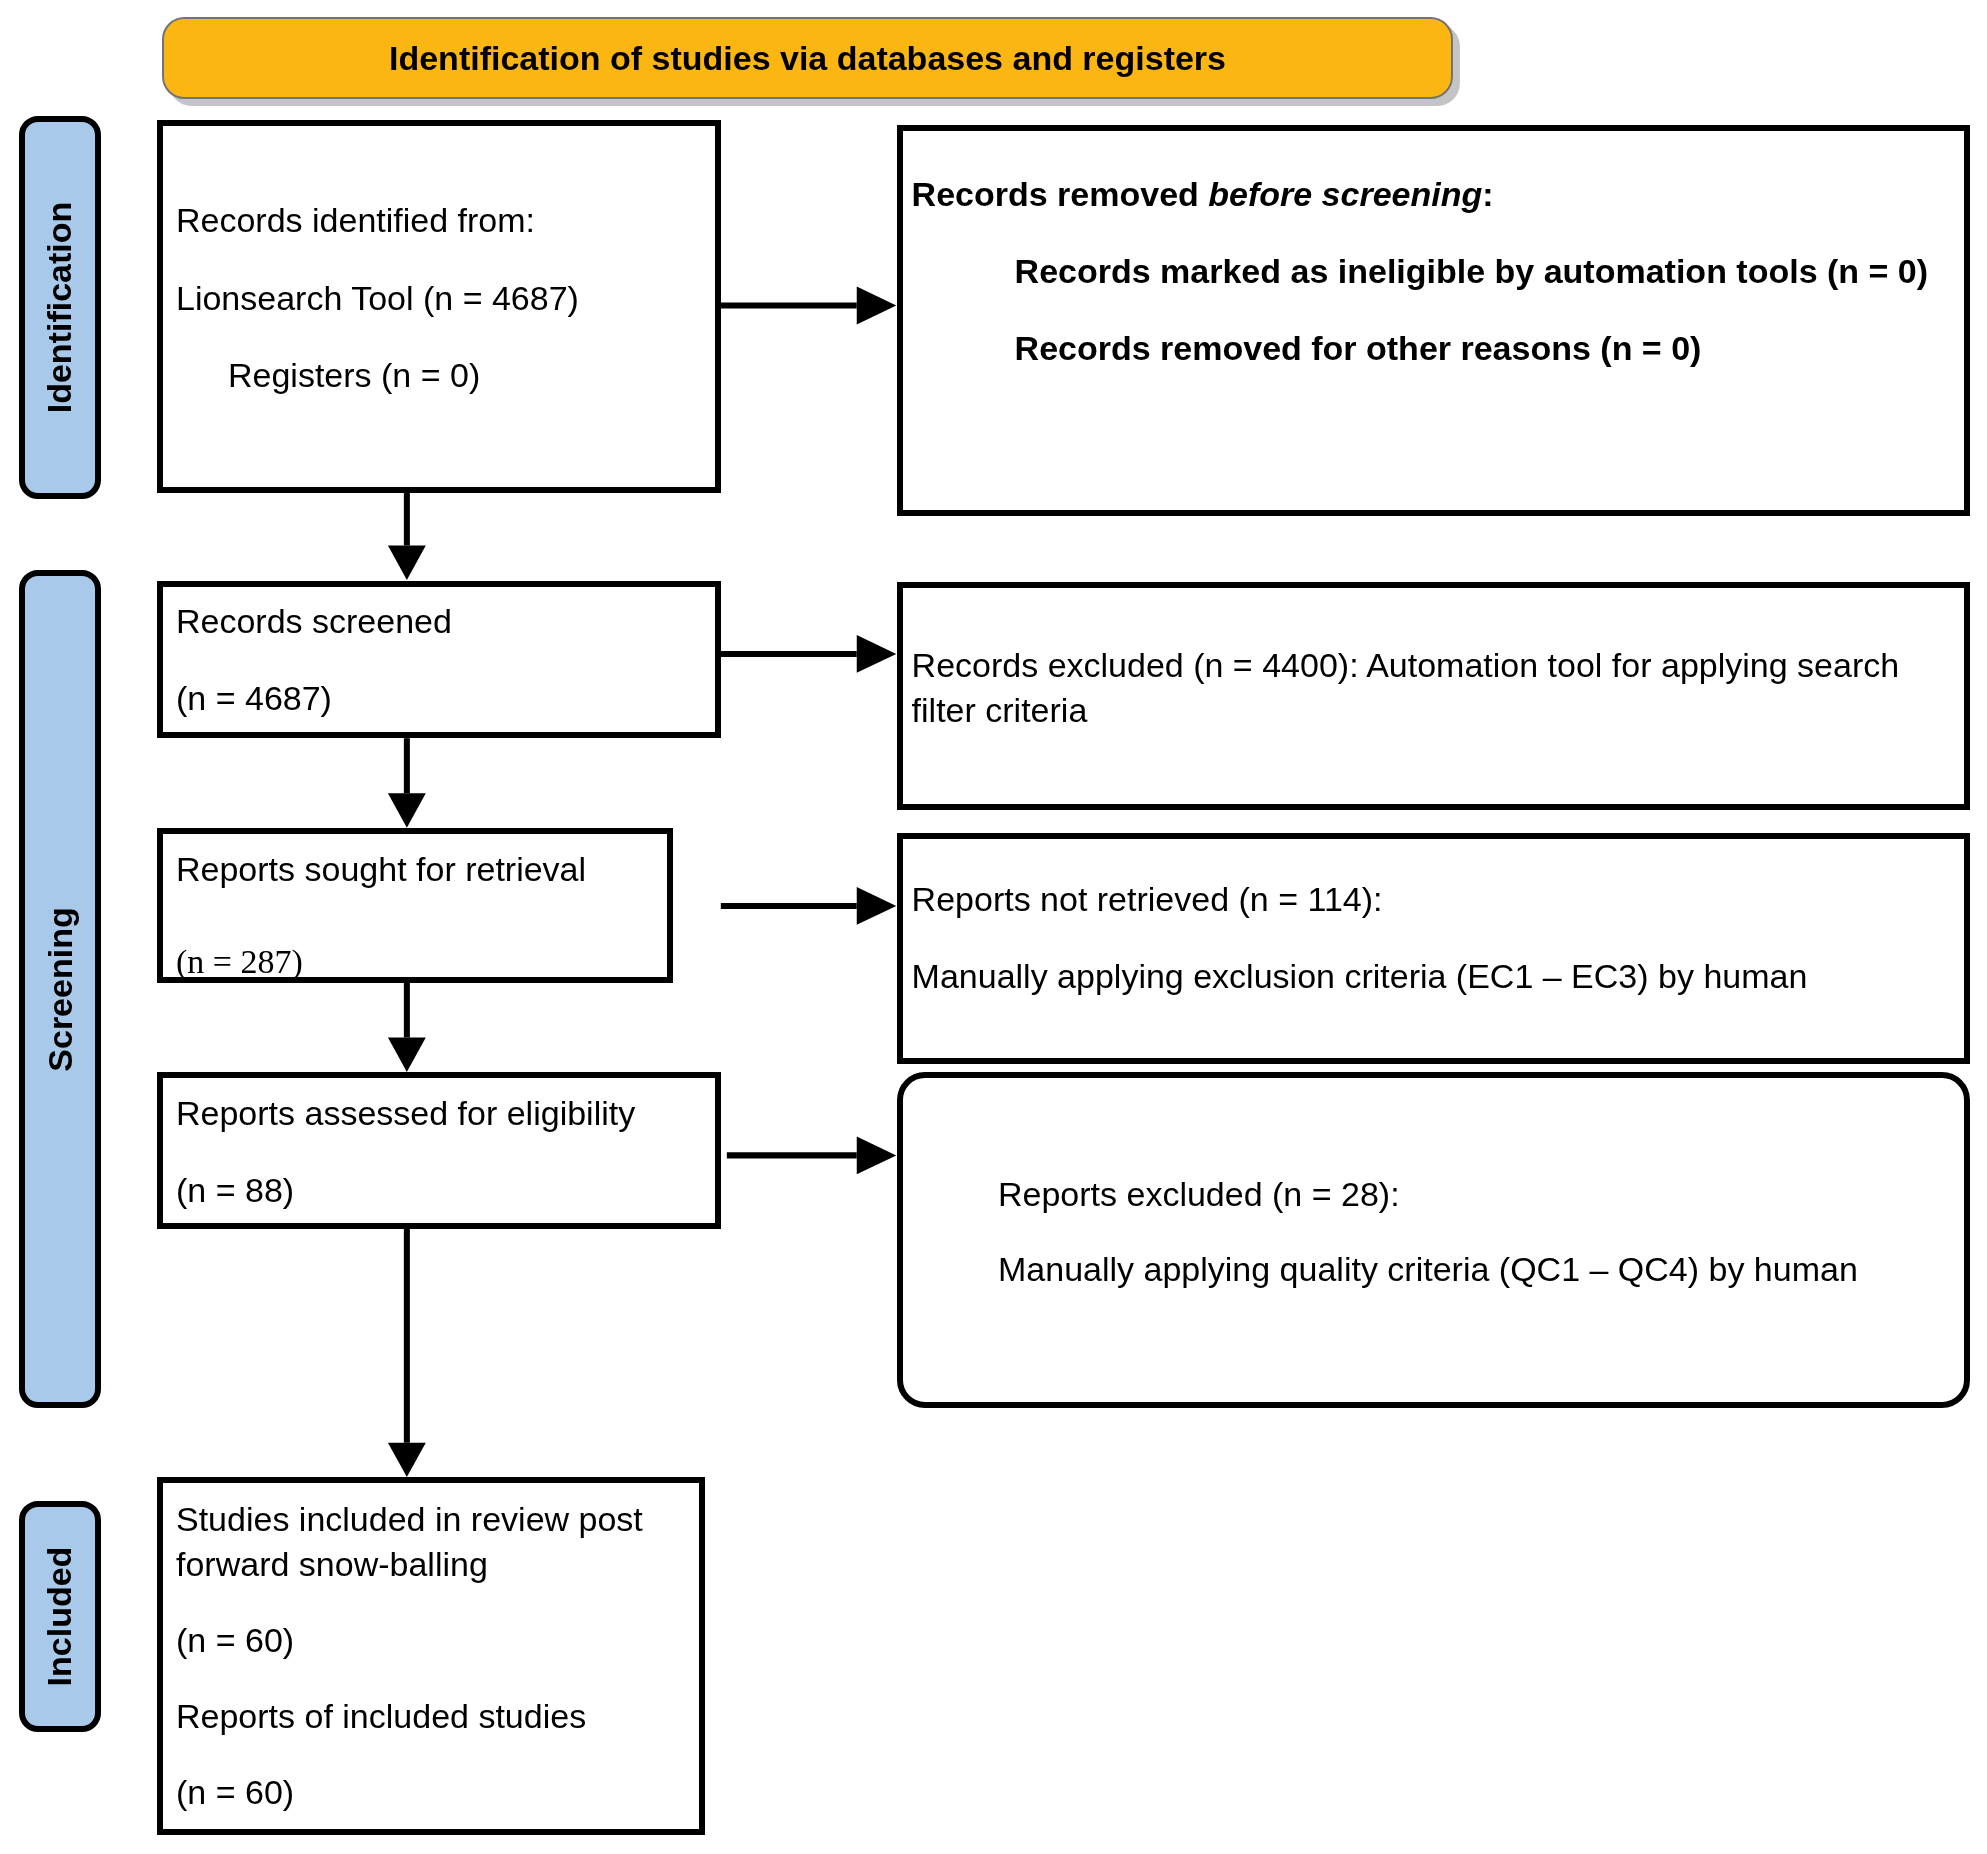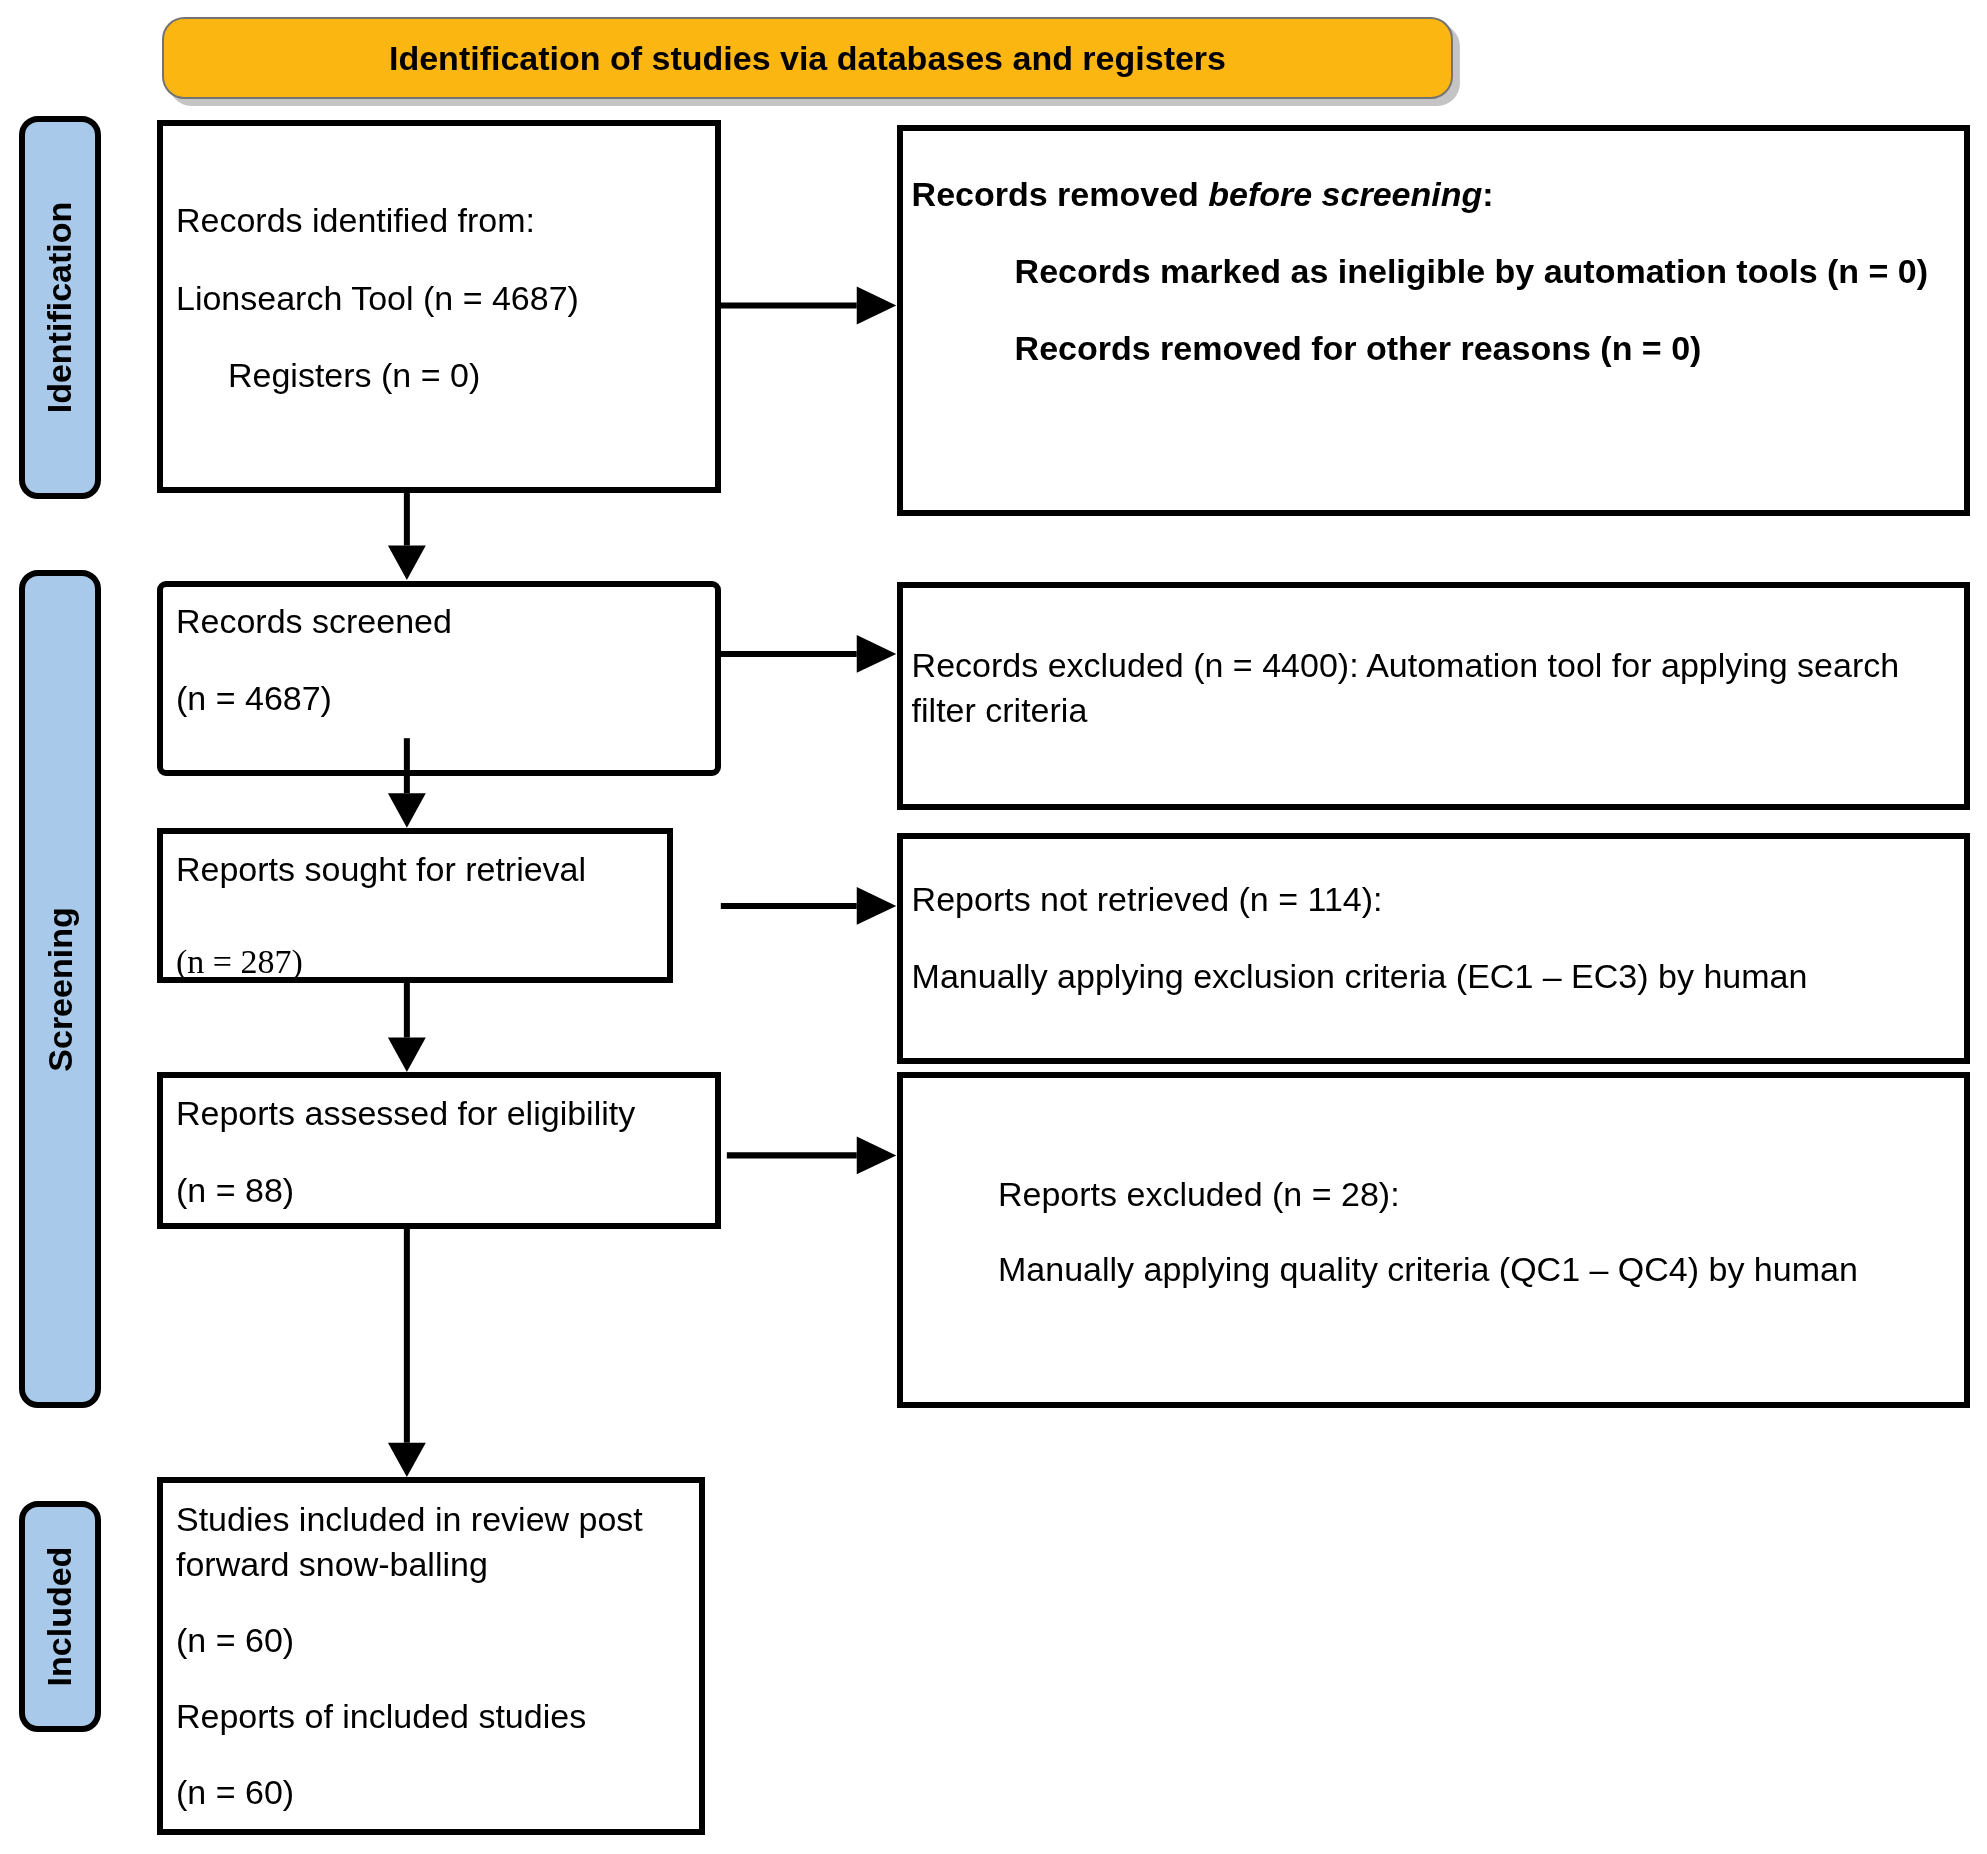--- a/index.html
+++ b/index.html
@@ -34,21 +34,21 @@
     position:absolute;background:#fff;border:6px solid #000;
     box-sizing:border-box;font-size:34px;line-height:41px;
   }
   .fbox p{margin:0;padding:0;}
 
   
   #box-records-identified{left:157px;top:120px;width:564px;height:373px;padding:74px 10.3px 0 13px;}
   #box-records-identified .l2{margin-top:37px;}
   #box-records-identified .l3{margin-top:36px;padding-left:52px;}
 
-  #box-records-screened{left:157px;top:581px;width:564px;height:195px;padding:13.8px 10.3px 0 13px;border-radius:9px;}
+  #box-records-screened{left:157px;top:581px;width:564px;height:157px;padding:13.8px 10.3px 0 13px;}
   #box-records-screened .l2{margin-top:36px;}
 
   #box-reports-sought{left:157px;top:828px;width:516px;height:155px;padding:14.6px 10.3px 0 13px;}
   #box-reports-sought .l2{margin-top:51px;font-family:Liberation Serif, serif;}
 
   #box-reports-assessed{left:157px;top:1072px;width:564px;height:157px;padding:14.6px 10.3px 0 13px;}
   #box-reports-assessed .l2{margin-top:36px;}
 
   #box-studies-included{left:157px;top:1477px;width:548px;height:358px;padding:13.8px 6.9px 0 13px;line-height:45px;}
   #box-studies-included p{margin-top:31px;}
@@ -59,21 +59,21 @@
   #box-records-removed{top:125px;height:391px;padding:43px 8.6px 0 8.6px;font-weight:bold;}
   #box-records-removed .item{margin-top:36px;padding-left:103px;}
   #box-records-removed .italic{font-style:italic;}
 
   #box-records-excluded{top:582px;height:228px;padding:55px 37px 0 8.6px;}
   #box-records-excluded p{line-height:45px;max-width:1024px;}
 
   #box-reports-not-retrieved{top:833px;height:231px;padding:40px 8.6px 0 8.6px;}
   #box-reports-not-retrieved .l2{margin-top:36px;}
 
-  #box-reports-excluded{top:1072px;height:336px;padding:96px 8.6px 0 95px;}
+  #box-reports-excluded{top:1072px;height:336px;padding:96px 8.6px 0 95px;border-radius:28px;}
   #box-reports-excluded .l2{margin-top:34px;}
 
   
   #arrows{position:absolute;left:0;top:0;width:1987px;height:1854px;pointer-events:none;}
   #arrows line{stroke:#000;stroke-width:7;}
   #arrows polygon{fill:#000;stroke:none;}
 </style>
 </head>
 <body>
 

